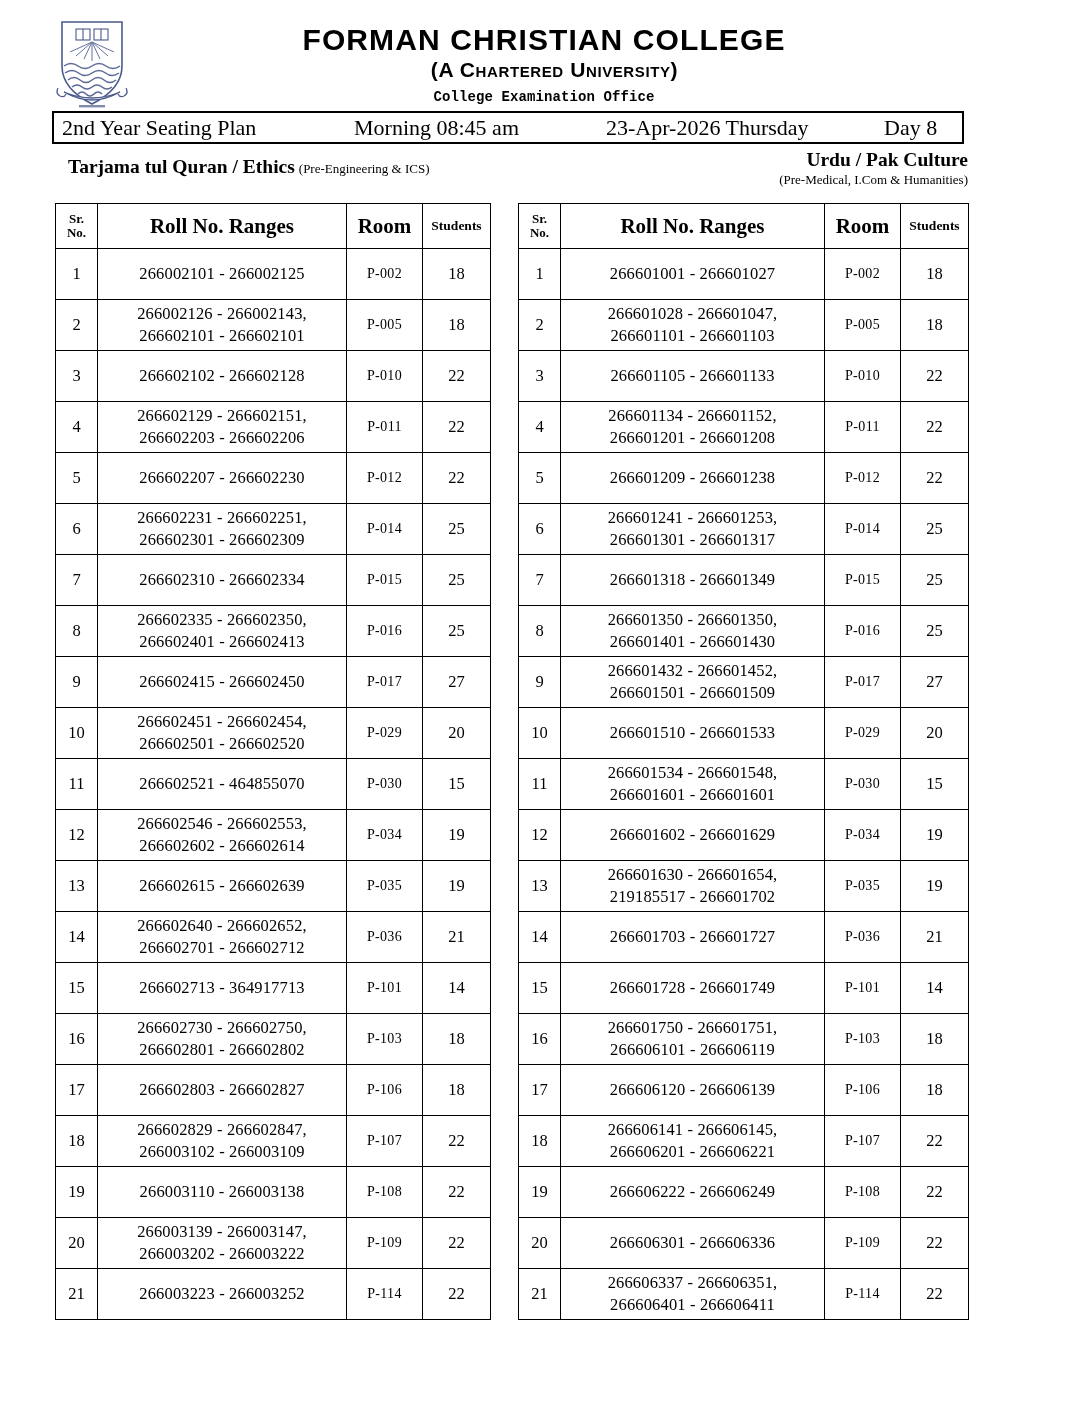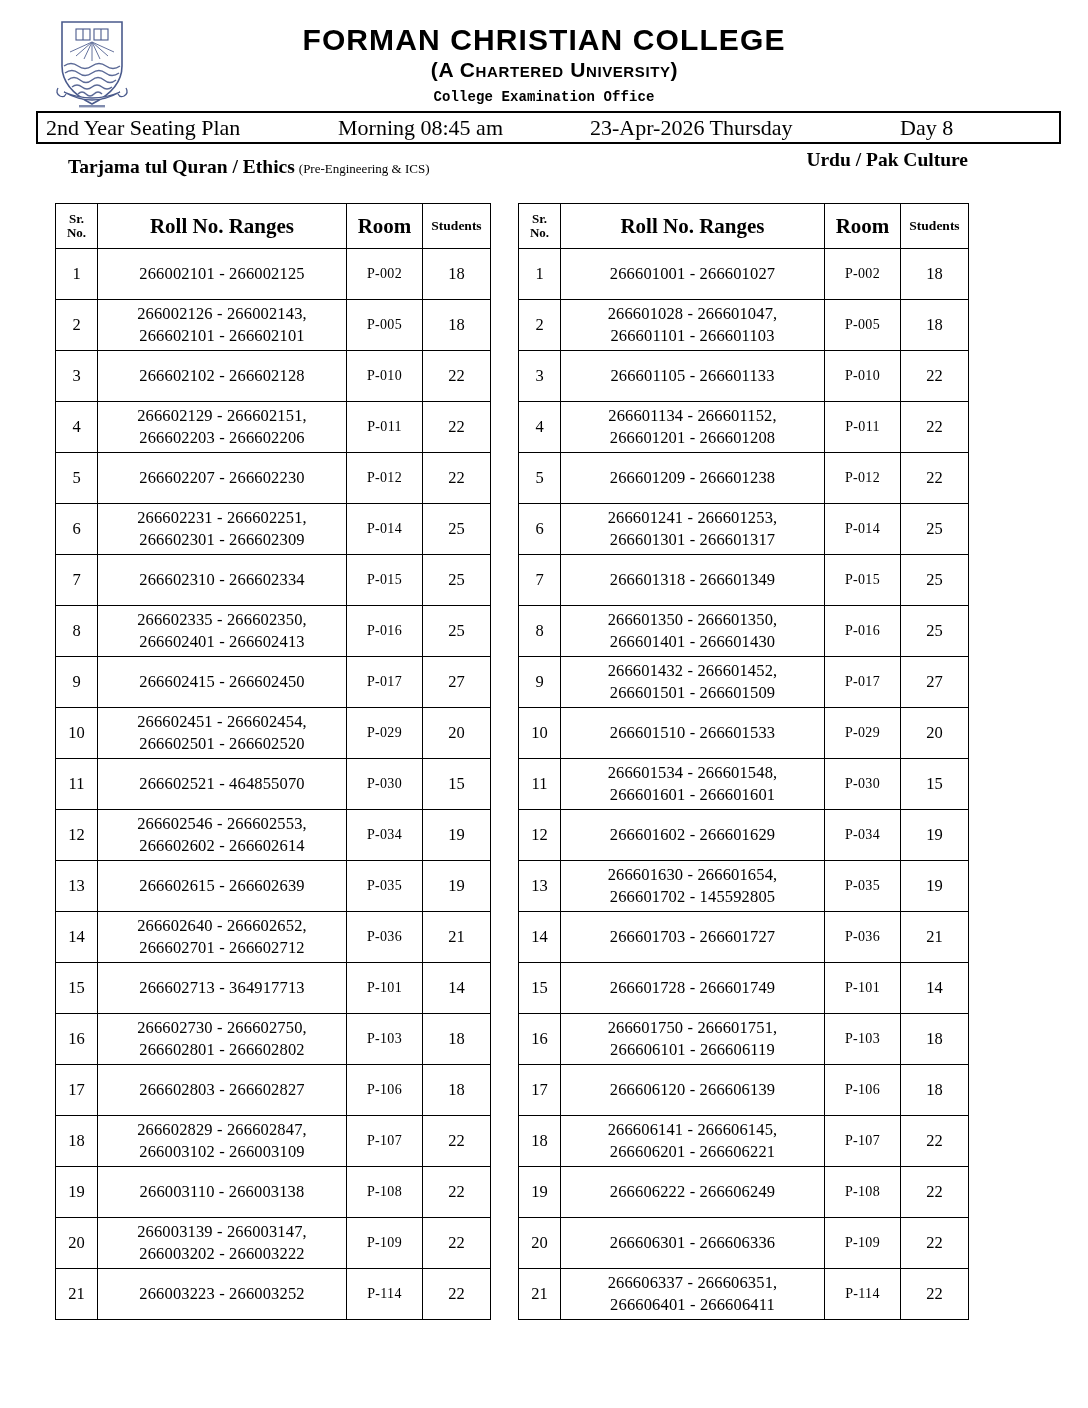--- a/index.html
+++ b/index.html
@@ -60,39 +60,39 @@
     font-weight: bold;
     font-size: 14px;
     margin-top: 7px;
     letter-spacing: 0.1px;
     white-space: nowrap;
   }
 
   
   #info-bar {
     position: absolute;
-    left: 36px;
+    left: 52px;
     top: 111px;
-    width: 1025px;
+    width: 912px;
     height: 33px;
     border: 2.5px solid #000;
     box-sizing: border-box;
     display: flex;
     align-items: center;
     padding-left: 43px;
   }
   #info-bar .cell {
     font-size: 22px;
     line-height: 1;
     white-space: nowrap;
   }
   #info-plan   { position: absolute; left: 8px; }
   #info-time   { position: absolute; left: 300px; }
   #info-date   { position: absolute; left: 552px; }
-  #info-day    { position: absolute; left: 830px; margin-left: 32px; }
+  #info-day    { position: absolute; left: 830px; }
 
   
   #subjects {
     position: absolute;
     top: 148px;
     left: 0;
     width: 1088px;
     height: 52px;
   }
   .subj {
@@ -234,20 +234,21 @@
   <span class="cell" id="info-date">23-Apr-2026 Thursday</span>
   <span class="cell" id="info-day">Day 8</span>
 </div>
 
 <div id="subjects">
   <div class="subj" id="subj-left">
     <span class="subj-title">Tarjama tul Quran / Ethics</span><span>&nbsp;</span><span class="subj-sub">(Pre-Engineering &amp; ICS)</span>
   </div>
   <div class="subj" id="subj-right">
     <span class="subj-title">Urdu / Pak Culture</span>
+    <span class="subj-sub">(Pre-Medical, I.Com &amp; Humanities)</span>
   </div>
 </div>
 
 <table class="seat-table" id="table-left">
   <colgroup>
     <col class="col-sr">
       <col class="col-ranges-l">
       <col class="col-room">
       <col class="col-students">
   </colgroup>
@@ -478,21 +479,21 @@
         <td class="td-students">15</td>
       </tr>
       <tr class="row-1line">
         <td class="td-sr">12</td>
         <td class="td-ranges"><span>266601602 - 266601629</span></td>
         <td class="td-room">P-034</td>
         <td class="td-students">19</td>
       </tr>
       <tr class="row-2line">
         <td class="td-sr">13</td>
-        <td class="td-ranges"><span>266601630 - 266601654,</span><br><span>266601702 - 145592805</span></td>
+        <td class="td-ranges"><span>266601630 - 266601654,</span><br><span>219185517 - 266601702</span></td>
         <td class="td-room">P-035</td>
         <td class="td-students">19</td>
       </tr>
       <tr class="row-1line">
         <td class="td-sr">14</td>
         <td class="td-ranges"><span>266601703 - 266601727</span></td>
         <td class="td-room">P-036</td>
         <td class="td-students">21</td>
       </tr>
       <tr class="row-1line">

